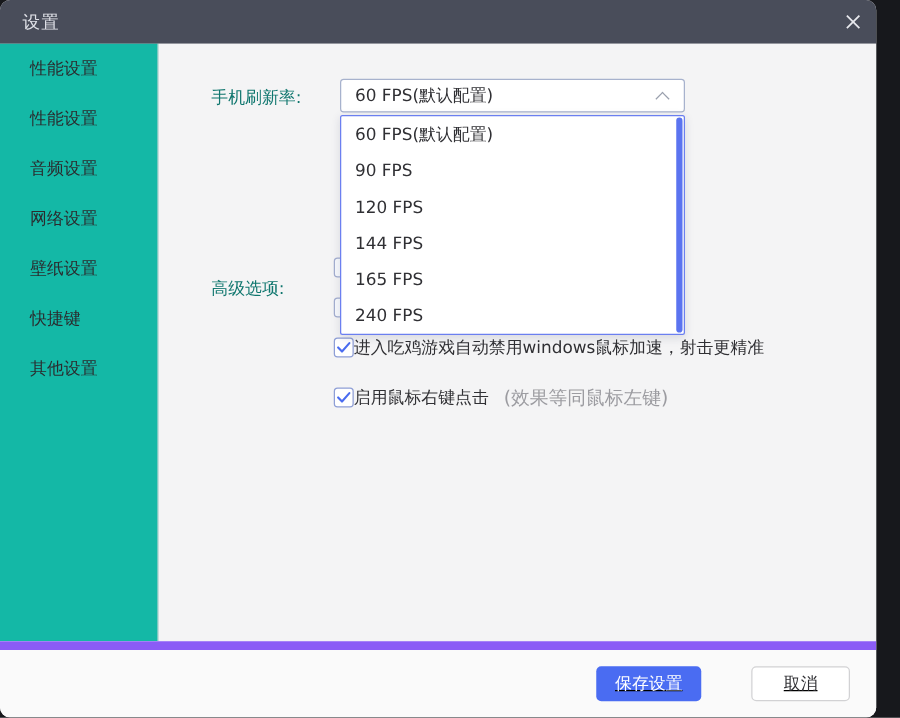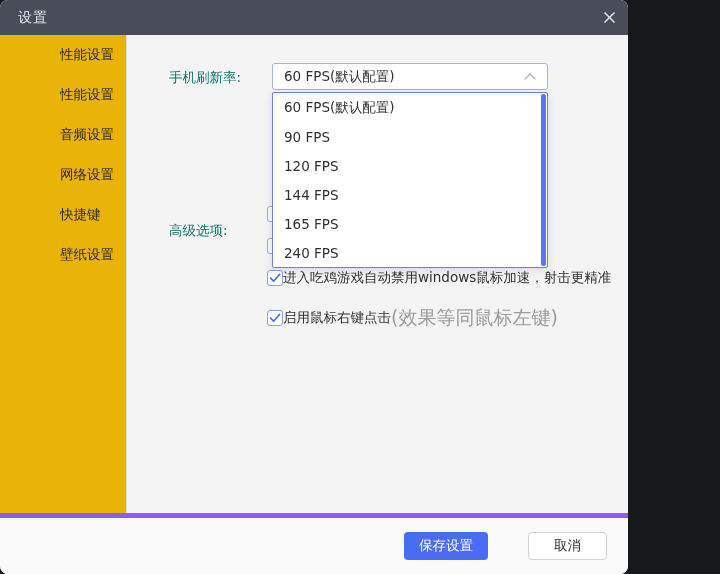--- a/index.html
+++ b/index.html
@@ -1,25 +1,25 @@
 <!DOCTYPE html>
 <html><head>
 <meta charset="utf-8">
 <style>
   html,body{margin:0;padding:0;background:#17181c;font-family:"DejaVu Sans","Liberation Sans",sans-serif;}
-  .window{position:relative;width:628px;height:574px;border-radius:8px;overflow:hidden;background:#f4f4f5;}
+  .window{position:relative;width:701px;height:574px;border-radius:8px;overflow:hidden;background:#f4f4f5;}
 
   
   .titlebar{position:absolute;left:0;top:0;width:100%;height:35px;background:#494d5a;display:flex;align-items:center;}
   .titlebar .title{margin-left:18px;font-size:14px;color:#dfe1e7;letter-spacing:1px;}
   .close-btn{position:absolute;right:0;top:0;width:38px;height:35px;display:flex;align-items:center;justify-content:center;cursor:pointer;}
   .close-btn svg{display:block;}
 
   
-  .sidebar{position:absolute;left:0;top:35px;width:127px;height:478px;background:#eab308;border-right:1px solid #d9d9da;box-sizing:border-box;padding-left:36px;}
+  .sidebar{position:absolute;left:0;top:35px;width:127px;height:478px;background:#14b8a6;border-right:1px solid #d9d9da;box-sizing:border-box;}
   .side-item{position:relative;height:40px;display:flex;align-items:center;padding-left:24px;font-size:13.5px;color:#2b2b2e;cursor:pointer;}
   .side-item.selected{background:#cdd9fc;}
   .side-item .accent-bar{display:none;}
   .side-item.selected .accent-bar{display:block;position:absolute;right:0;top:0;width:4px;height:100%;background:#5673f2;}
 
   
   .content{position:absolute;left:127px;top:35px;right:0;height:478px;background:#f4f4f5;}
   .field-label{position:absolute;left:42px;font-size:13.5px;color:#0f766e;}
   .lbl-refresh{top:34px;}
   .lbl-advanced{top:164px;margin-top:23px;}
@@ -35,24 +35,24 @@
   .dropdown{position:absolute;left:145px;top:57px;width:276px;height:176px;background:#ffffff;border:1px solid #6b7ff0;border-radius:2px;box-sizing:border-box;z-index:10;box-shadow:0 2px 8px rgba(40,50,90,0.14);}
   .dd-option{height:29px;display:flex;align-items:center;padding-left:11px;font-size:13.5px;color:#303034;cursor:pointer;}
   .dd-scrollbar{position:absolute;right:1px;top:1px;bottom:1px;width:5px;background:#5b74f0;border-radius:2.5px;cursor:pointer;}
 
   .cb-group{position:absolute;left:140px;top:235px;}
   .cb-row{display:flex;align-items:center;margin-bottom:24px;height:16px;}
   .cb-box{position:relative;width:16px;height:16px;background:#ffffff;border:1px solid #8e9ed6;border-radius:3px;box-sizing:border-box;cursor:pointer;flex:0 0 auto;}
   .cb-box svg{position:absolute;left:1px;top:2px;display:none;}
   .cb-row.checked .cb-box svg{display:block;}
   .cb-label{font-size:13.5px;color:#303034;white-space:nowrap;}
-  .cb-note{margin-left:0;font-size:19px;color:#9c9ca1;white-space:nowrap;}
+  .cb-note{margin-left:12px;font-size:15px;color:#9c9ca1;white-space:nowrap;}
 
   
-  .footer{position:absolute;left:0;bottom:0;width:100%;height:61px;background:#fafafa;border-top:5px solid #8b5cf6;box-sizing:border-box;display:flex;align-items:center;justify-content:flex-end;gap:21px;padding-right:21px;}
+  .footer{position:absolute;left:0;bottom:0;width:100%;height:61px;background:#fafafa;border-top:7px solid #8b5cf6;box-sizing:border-box;display:flex;align-items:center;justify-content:flex-end;gap:21px;padding-right:21px;text-decoration:underline;}
   .btn{height:28px;border-radius:4px;font-size:13.5px;display:flex;align-items:center;justify-content:center;cursor:pointer;box-sizing:border-box;}
   .btn-save{width:84px;background:#4a6cf2;color:#ffffff;}
   .btn-cancel{width:79px;background:#ffffff;border:1px solid #d2d2d4;color:#303034;margin-left:19px;}
 </style>
 </head>
 <body>
 
 <div class="window">
 
   <div class="titlebar">
@@ -78,25 +78,29 @@
       <div class="side-item">
 
       <span>音频设置</span>
     </div>
       <div class="side-item">
 
       <span>网络设置</span>
     </div>
       <div class="side-item">
 
+      <span>壁纸设置</span>
+    </div>
+      <div class="side-item">
+
       <span>快捷键</span>
     </div>
       <div class="side-item">
 
-      <span>壁纸设置</span>
+      <span>其他设置</span>
     </div>
     </div>
 
   <div class="content">
 
     <span class="field-label lbl-refresh">手机刷新率:</span>
 
     <div class="select-box">
       <span class="sel-text">60 FPS(默认配置)</span>
       <span class="chevron-up"></span>

